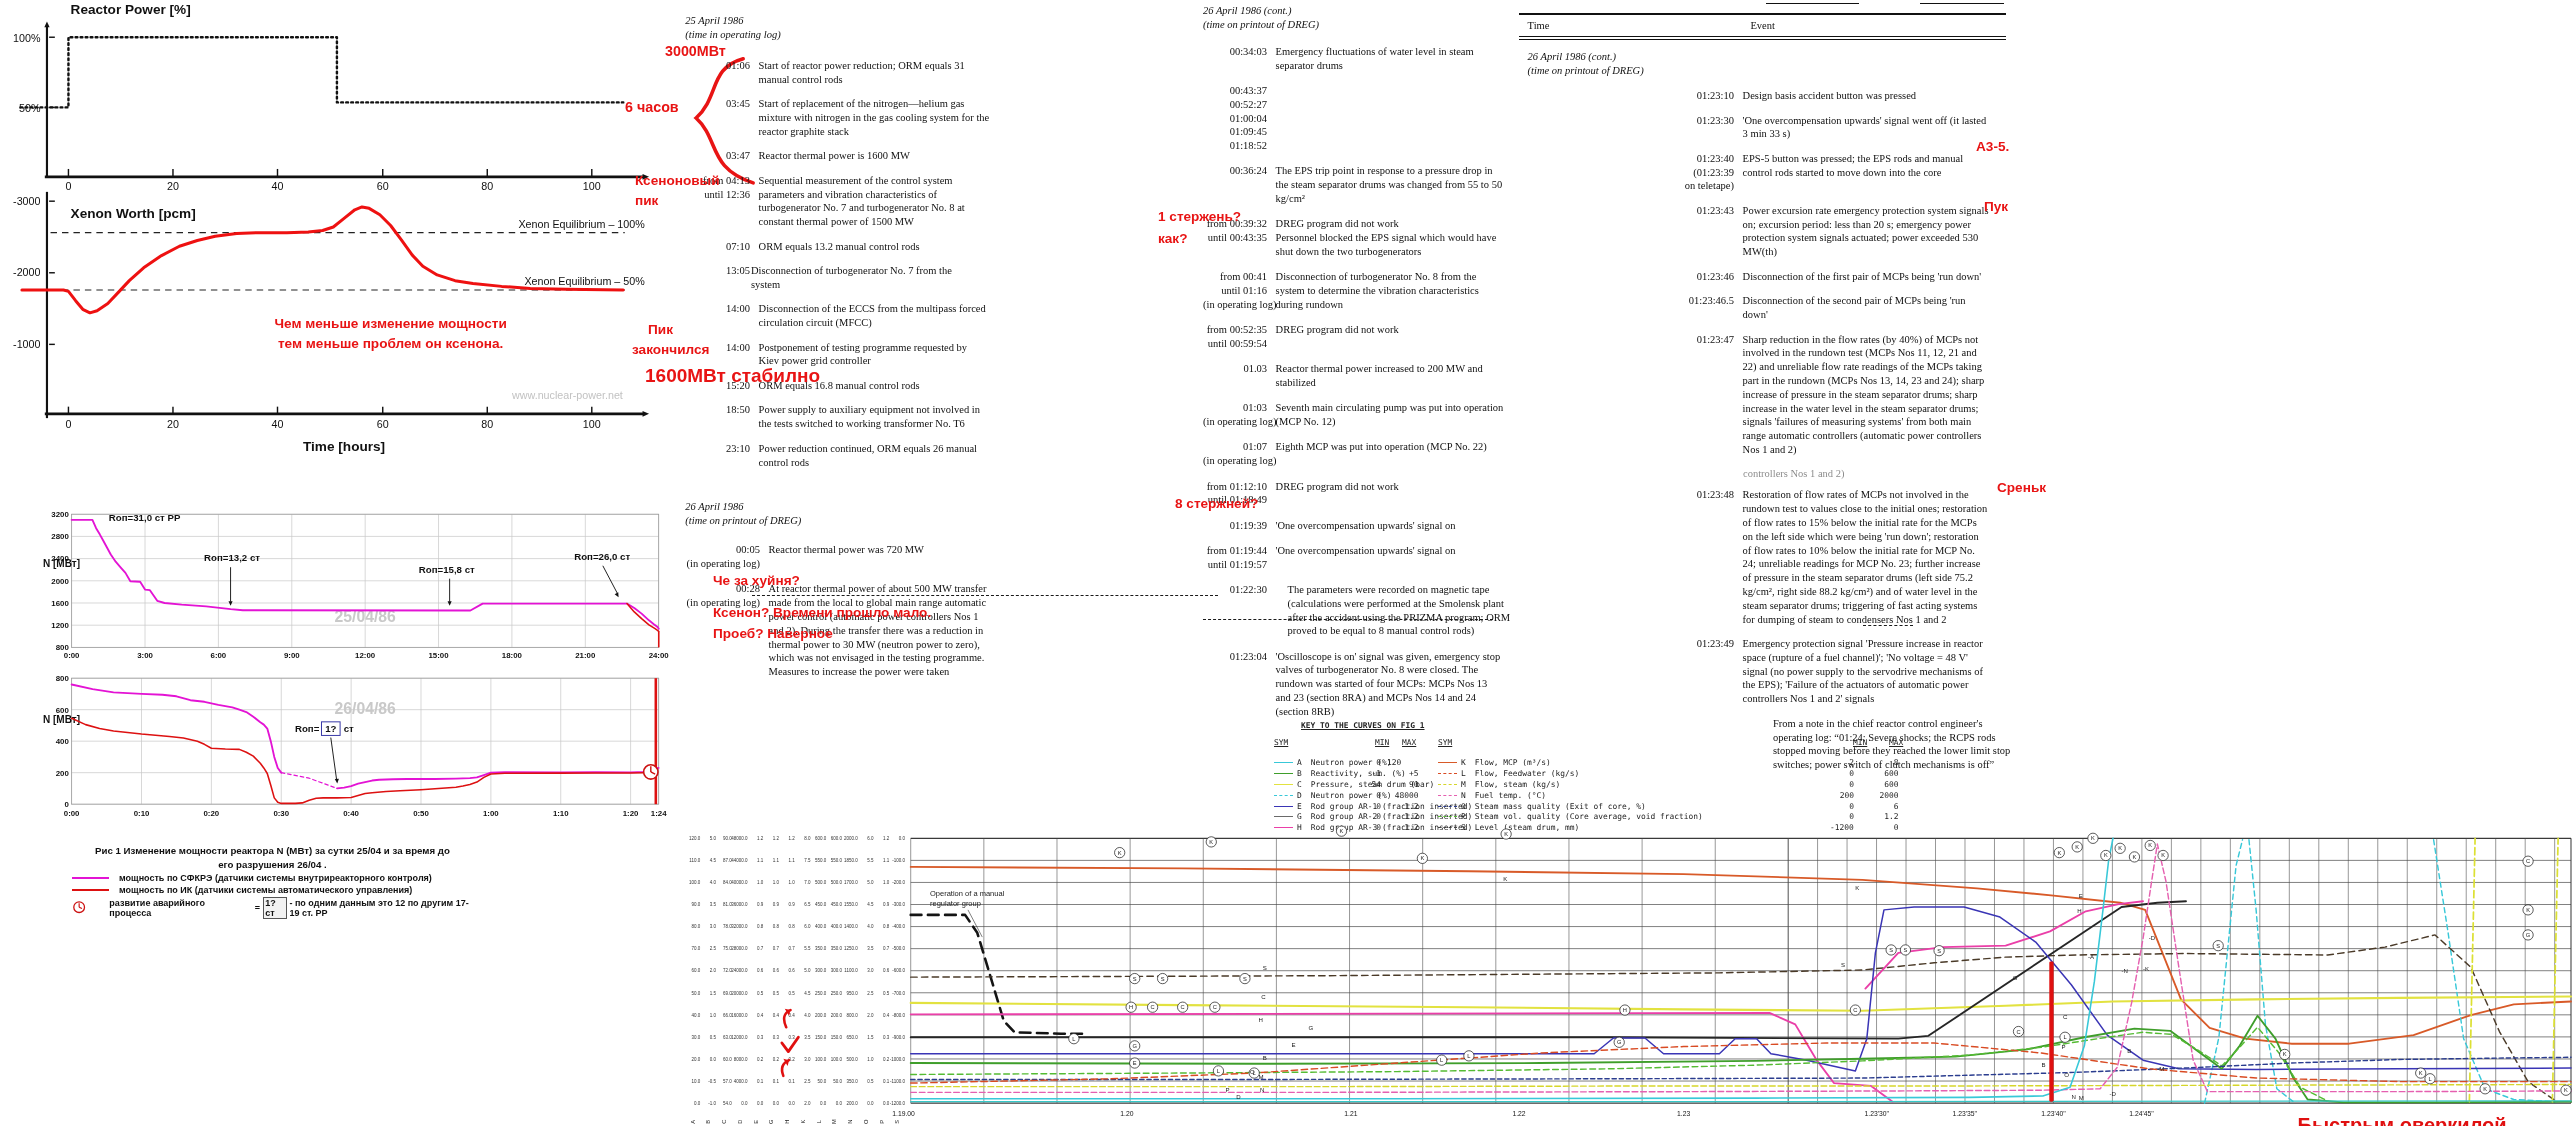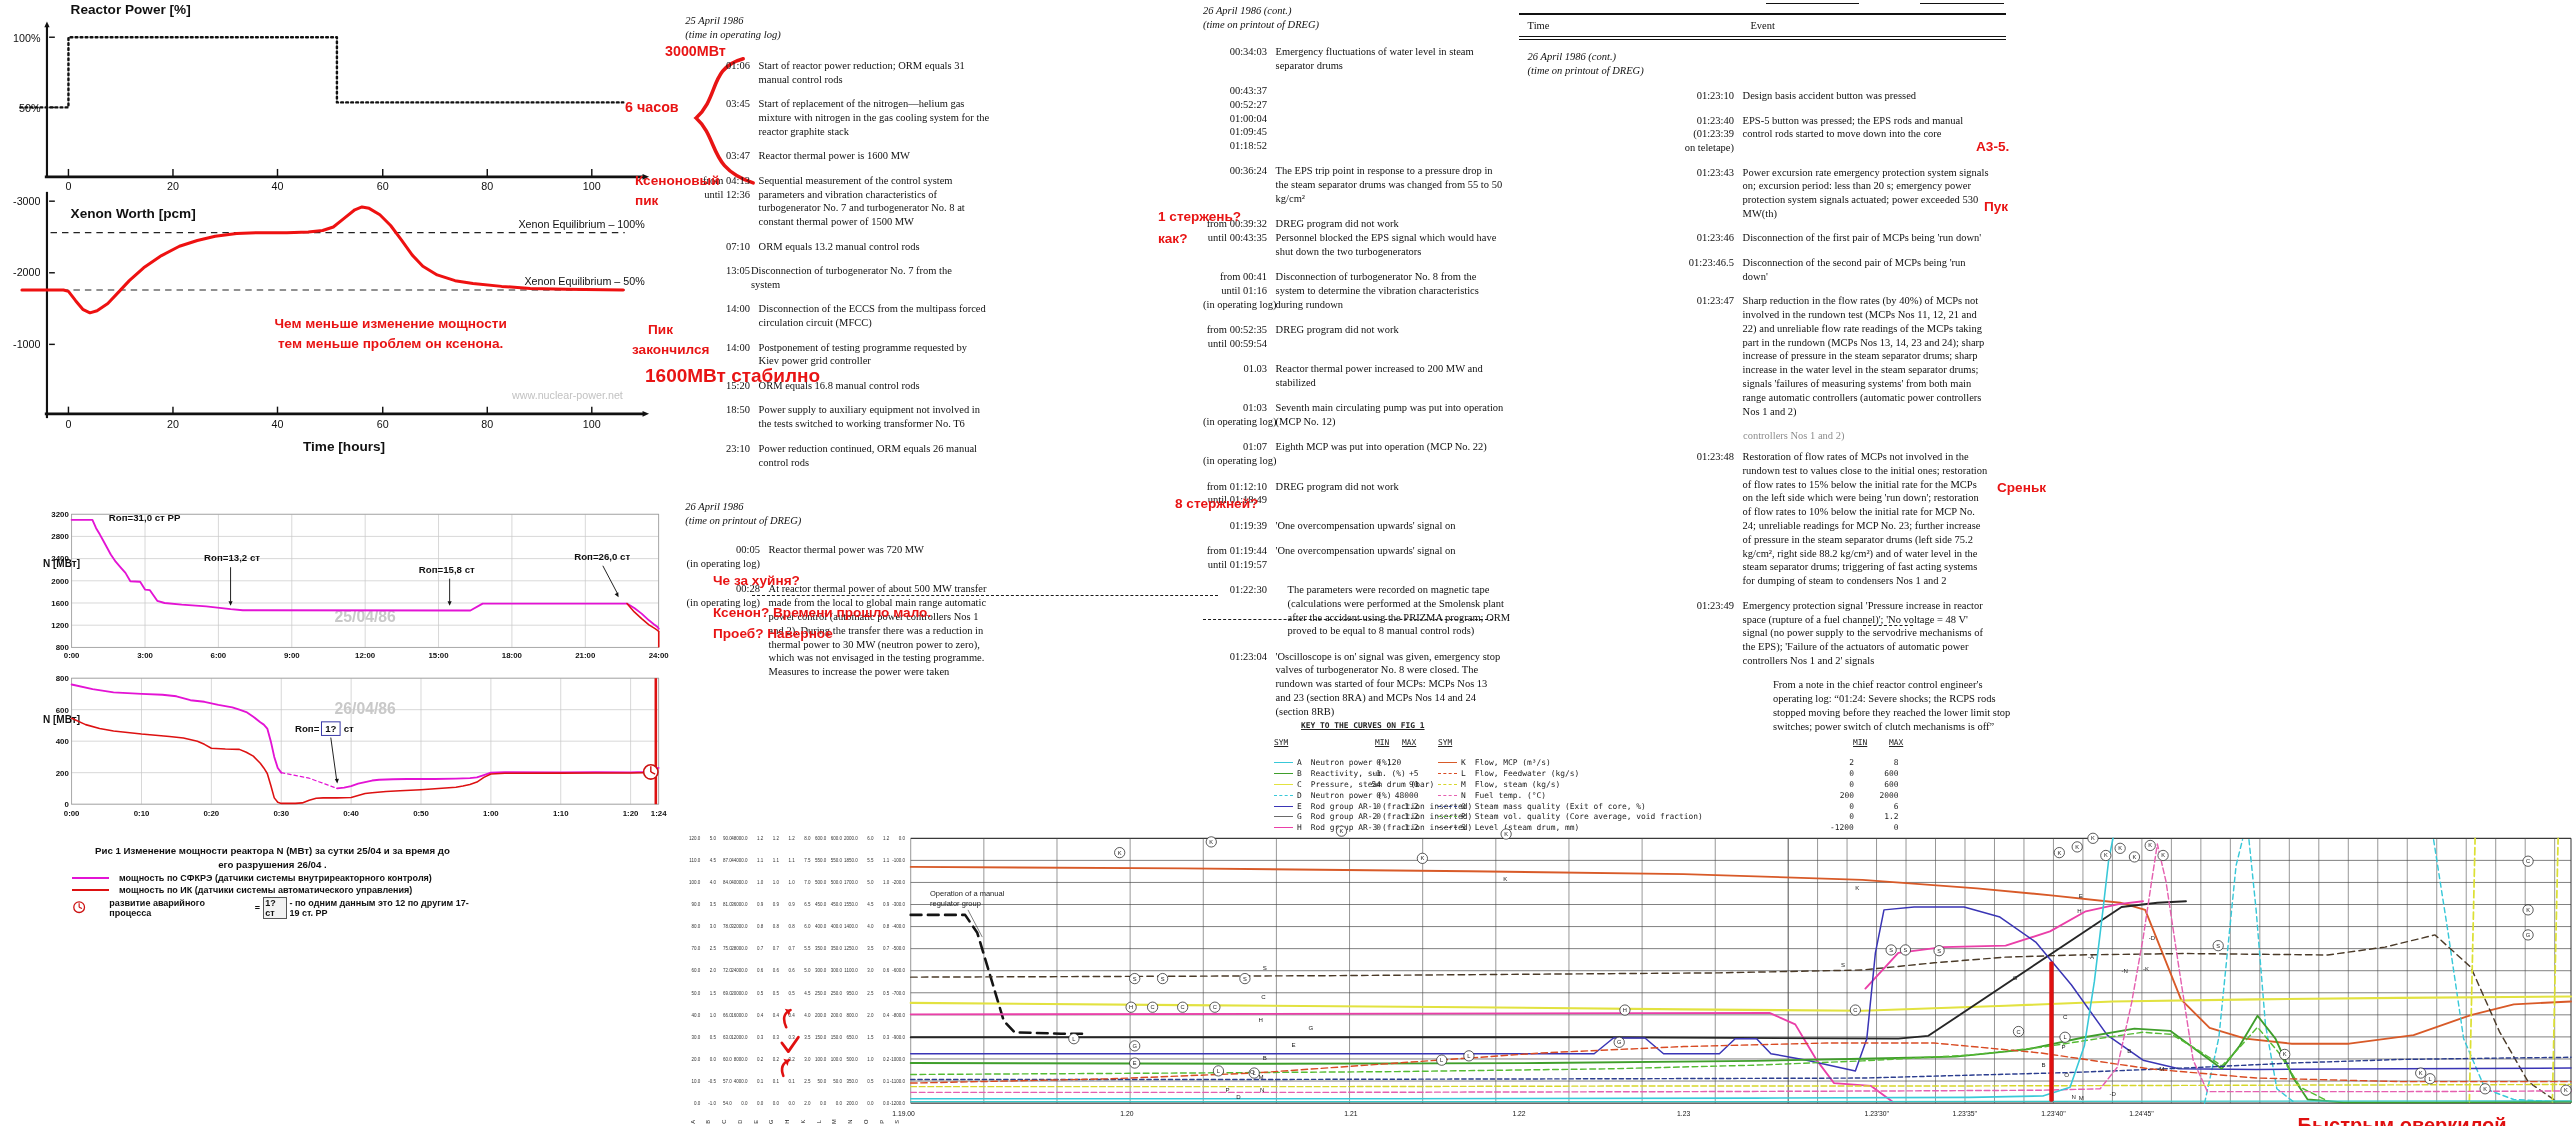--- a/index.html
+++ b/index.html
@@ -477,20 +477,28 @@
       <div class="date-hdr" style="margin-left: 8.6px; margin-bottom: 11.5px;">
         <div>26 April 1986 (cont.)</div>
         <div>(time on printout of DREG)</div>
       </div>
       <div class="lrow" style="margin-bottom: 10.7px;">
         <div class="tc" style="width: 215px; margin-right: 8.6px;">
           <div class="tline">01:23:10</div>
         </div>
         <div class="ec" style="width: 247px;">
           <div>Design basis accident button was pressed</div>
+        </div>
+      </div>
+      <div class="lrow" style="margin-bottom: 10.7px;">
+        <div class="tc" style="width: 215px; margin-right: 8.6px;">
+          <div class="tline">01:23:30</div>
+        </div>
+        <div class="ec" style="width: 247px;">
+          <div>'One overcompensation upwards' signal went off (it lasted 3 min 33 s)</div>
         </div>
       </div>
       <div class="lrow" style="margin-bottom: 10.7px;">
         <div class="tc" style="width: 215px; margin-right: 8.6px;">
           <div class="tline">01:23:40</div>
           <div class="tline">(01:23:39</div>
           <div class="tline">on teletape)</div>
         </div>
         <div class="ec" style="width: 247px;">
           <div>EPS-5 button was pressed; the EPS rods and manual control rods started to move down into the core</div>

